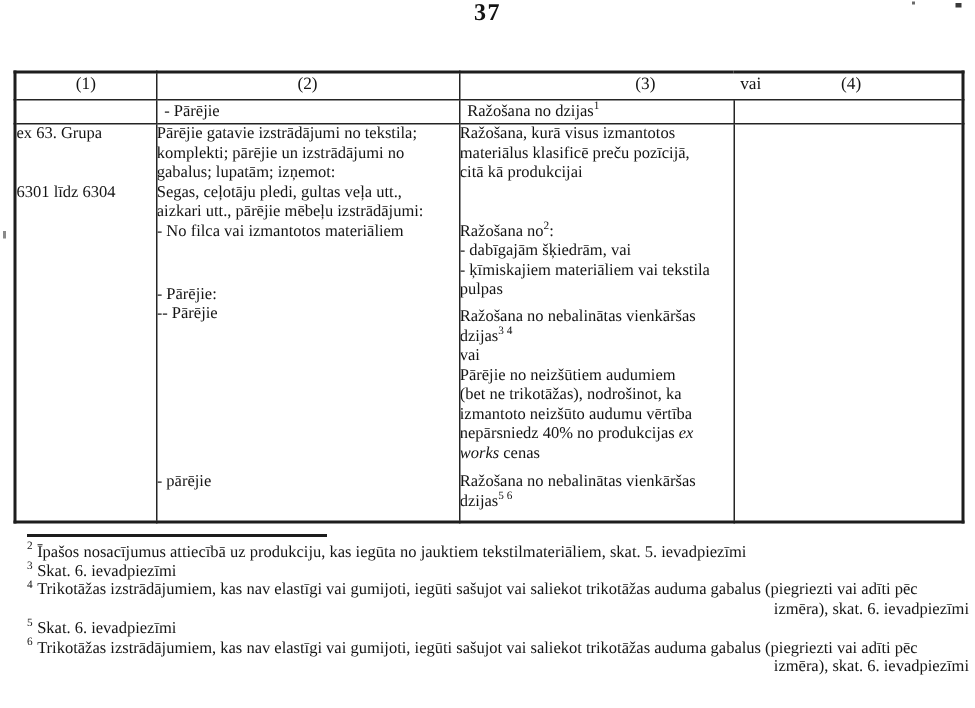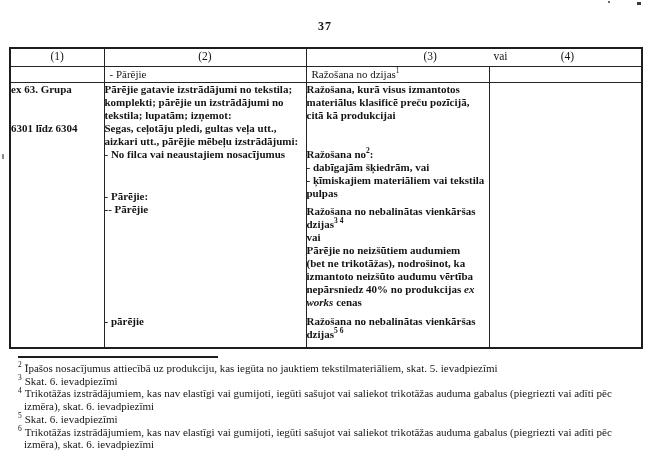--- a/index.html
+++ b/index.html
@@ -2,22 +2,22 @@
 <html><head>
 <meta charset="utf-8">
 <style>
   html,body { margin:0; padding:0; background:#e8e8e8; }
   .page {
     position:relative; width:650px; height:472px; background:#ffffff;
     font-family:"Liberation Serif","DejaVu Serif",serif; color:#141414;
     overflow:hidden; margin:0 auto;
   }
   .pagenum {
-    position:absolute; top:19px; left:0; width:100%;
-    text-align:center; font-size:12px; font-weight:bold; letter-spacing:1px;
+    position:absolute; top:0; left:0; width:100%;
+    text-align:center; font-size:16px; font-weight:bold; letter-spacing:1px;
   }
   table.ruletable {
     position:absolute; left:9px; top:47px;
     border-collapse:collapse; table-layout:fixed;
     border:2px solid #1d1d1d;
   }
   table.ruletable td {
     border:1px solid #242424; vertical-align:top;
     font-size:11px; line-height:13px; padding:0;
     overflow:hidden;
@@ -25,38 +25,38 @@
   tr.hrow td { height:16px; text-align:center; font-size:11.5px; padding-top:1px; }
   td.merged-head { position:relative; text-align:left; }
   td.merged-head span { position:absolute; top:1px; transform:translateX(-50%); }
   .h3  { left:37%; }
   .hvai{ left:58%; }
   .h4  { left:78%; }
   tr.srow td { height:14px; padding:1px 4px 0 5px; }
   td.cell1 { padding:3px 4px 0 8px; }
   td.cell2, td.cell3 { padding:3px 4px 0 5px; }
   tr.mrow td { height:264px; }
-  .ln { display:block; white-space:nowrap;font-weight:bold; }
+  .ln { display:block; white-space:nowrap; }
   sup { font-size:7.5px; line-height:0; vertical-align:super; }
   .gap26 { margin-top:26px; }
   .gap29 { margin-top:29px; }
   .gap99 { margin-top:99px; }
   .gap5  { margin-top:5px; }
   .gap6  { margin-top:6px; }
   .fnrule {
     position:absolute; left:18px; top:356px; width:200px; height:0;
     border-top:2px solid #1d1d1d;
   }
   .footnotes {
     position:absolute; left:18px; top:362px; width:628px;
     font-size:11px; line-height:12.7px;
   }
   .fn { white-space:nowrap; }
   .fn sup { margin-right:3px; }
-  .fnwrap { margin-left:6px; white-space:nowrap; }
+  .fnwrap { margin-left:22px; white-space:nowrap;text-align:right; }
   .speck-a { position:absolute; left:637px; top:2px; width:4px; height:3px; background:#3a3a3a; }
   .speck-b { position:absolute; left:608px; top:1px; width:2px; height:2px; background:#6a6a6a; }
   .speck-c { position:absolute; left:2px; top:154px; width:2px; height:5px; background:#8a8a8a; }
   i { font-style:italic; }
 </style>
 </head>
 <body>
 
 <div class="page">
 
@@ -95,24 +95,24 @@
     <tr class="mrow">
 
       <td class="cell1">
         <span class="ln">ex 63. Grupa</span>
         <span class="ln gap26">6301 līdz 6304</span>
       </td>
 
       <td class="cell2">
         <span class="ln">Pārējie gatavie izstrādājumi no tekstila;</span>
         <span class="ln">komplekti; pārējie un izstrādājumi no</span>
-        <span class="ln">tekstila; lupatām; izņemot:</span>
+        <span class="ln">gabalus; lupatām; izņemot:</span>
         <span class="ln">Segas, ceļotāju pledi, gultas veļa utt.,</span>
         <span class="ln">aizkari utt., pārējie mēbeļu izstrādājumi:</span>
-        <span class="ln">- No filca vai neaustajiem nosacījumus</span>
+        <span class="ln">- No filca vai izmantotos materiāliem</span>
         <span class="ln gap29">- Pārējie:</span>
         <span class="ln">-- Pārējie</span>
         <span class="ln gap99">- pārējie</span>
       </td>
 
       <td class="cell3">
         <span class="ln">Ražošana, kurā visus izmantotos</span>
         <span class="ln">materiālus klasificē preču pozīcijā,</span>
         <span class="ln">citā kā produkcijai</span>
 

